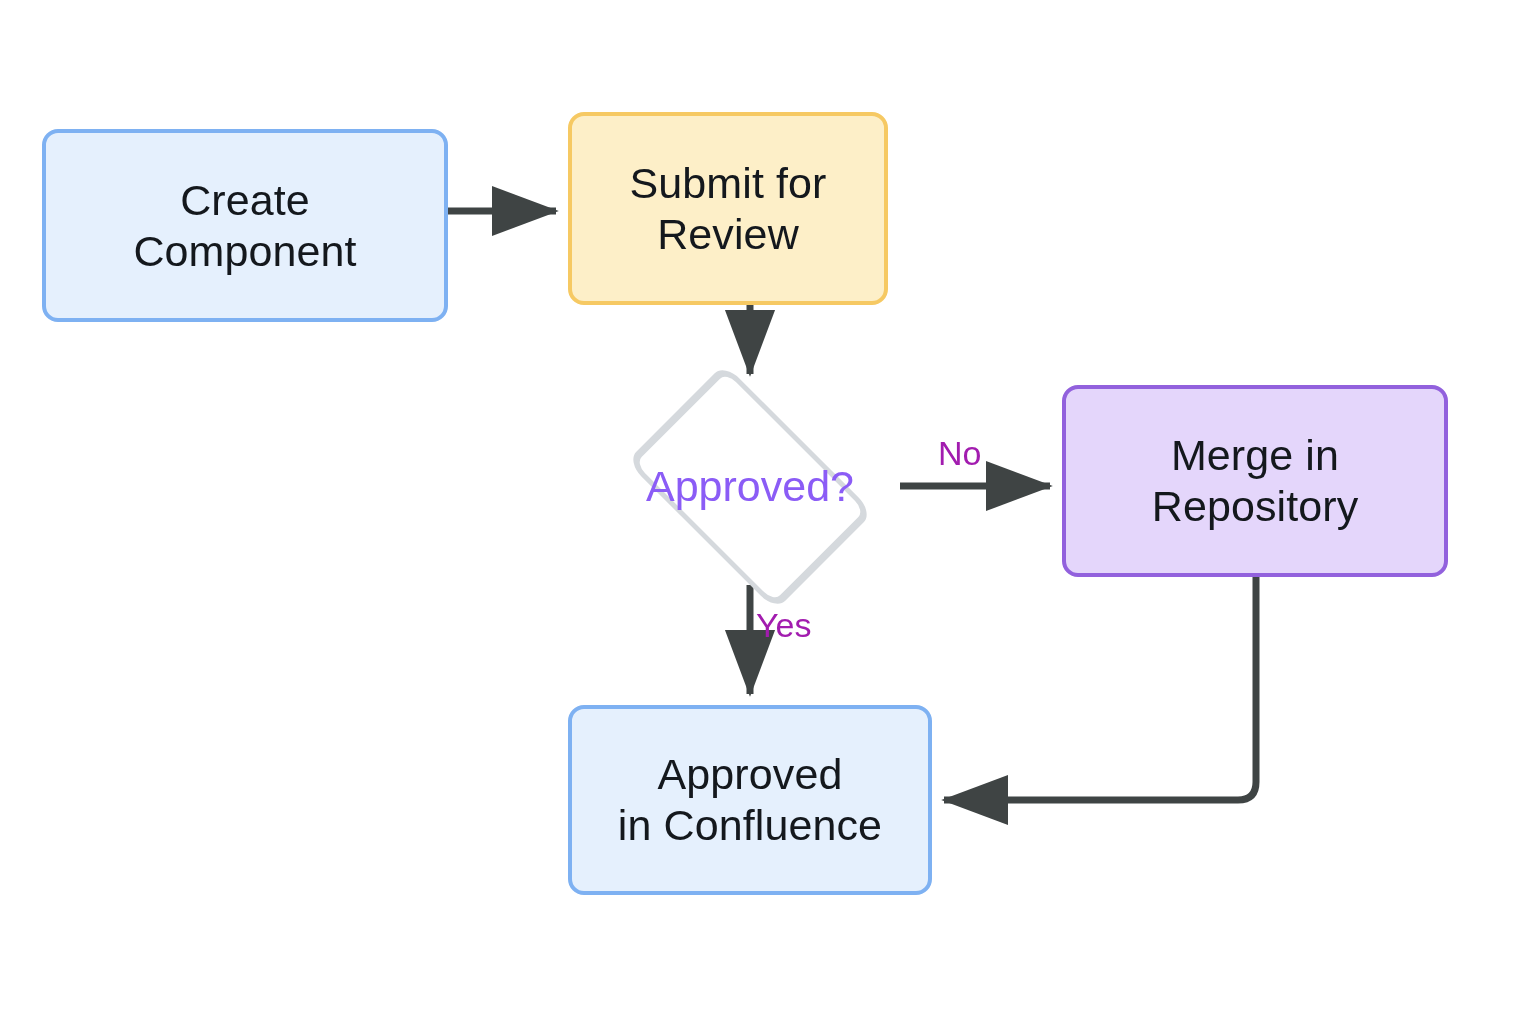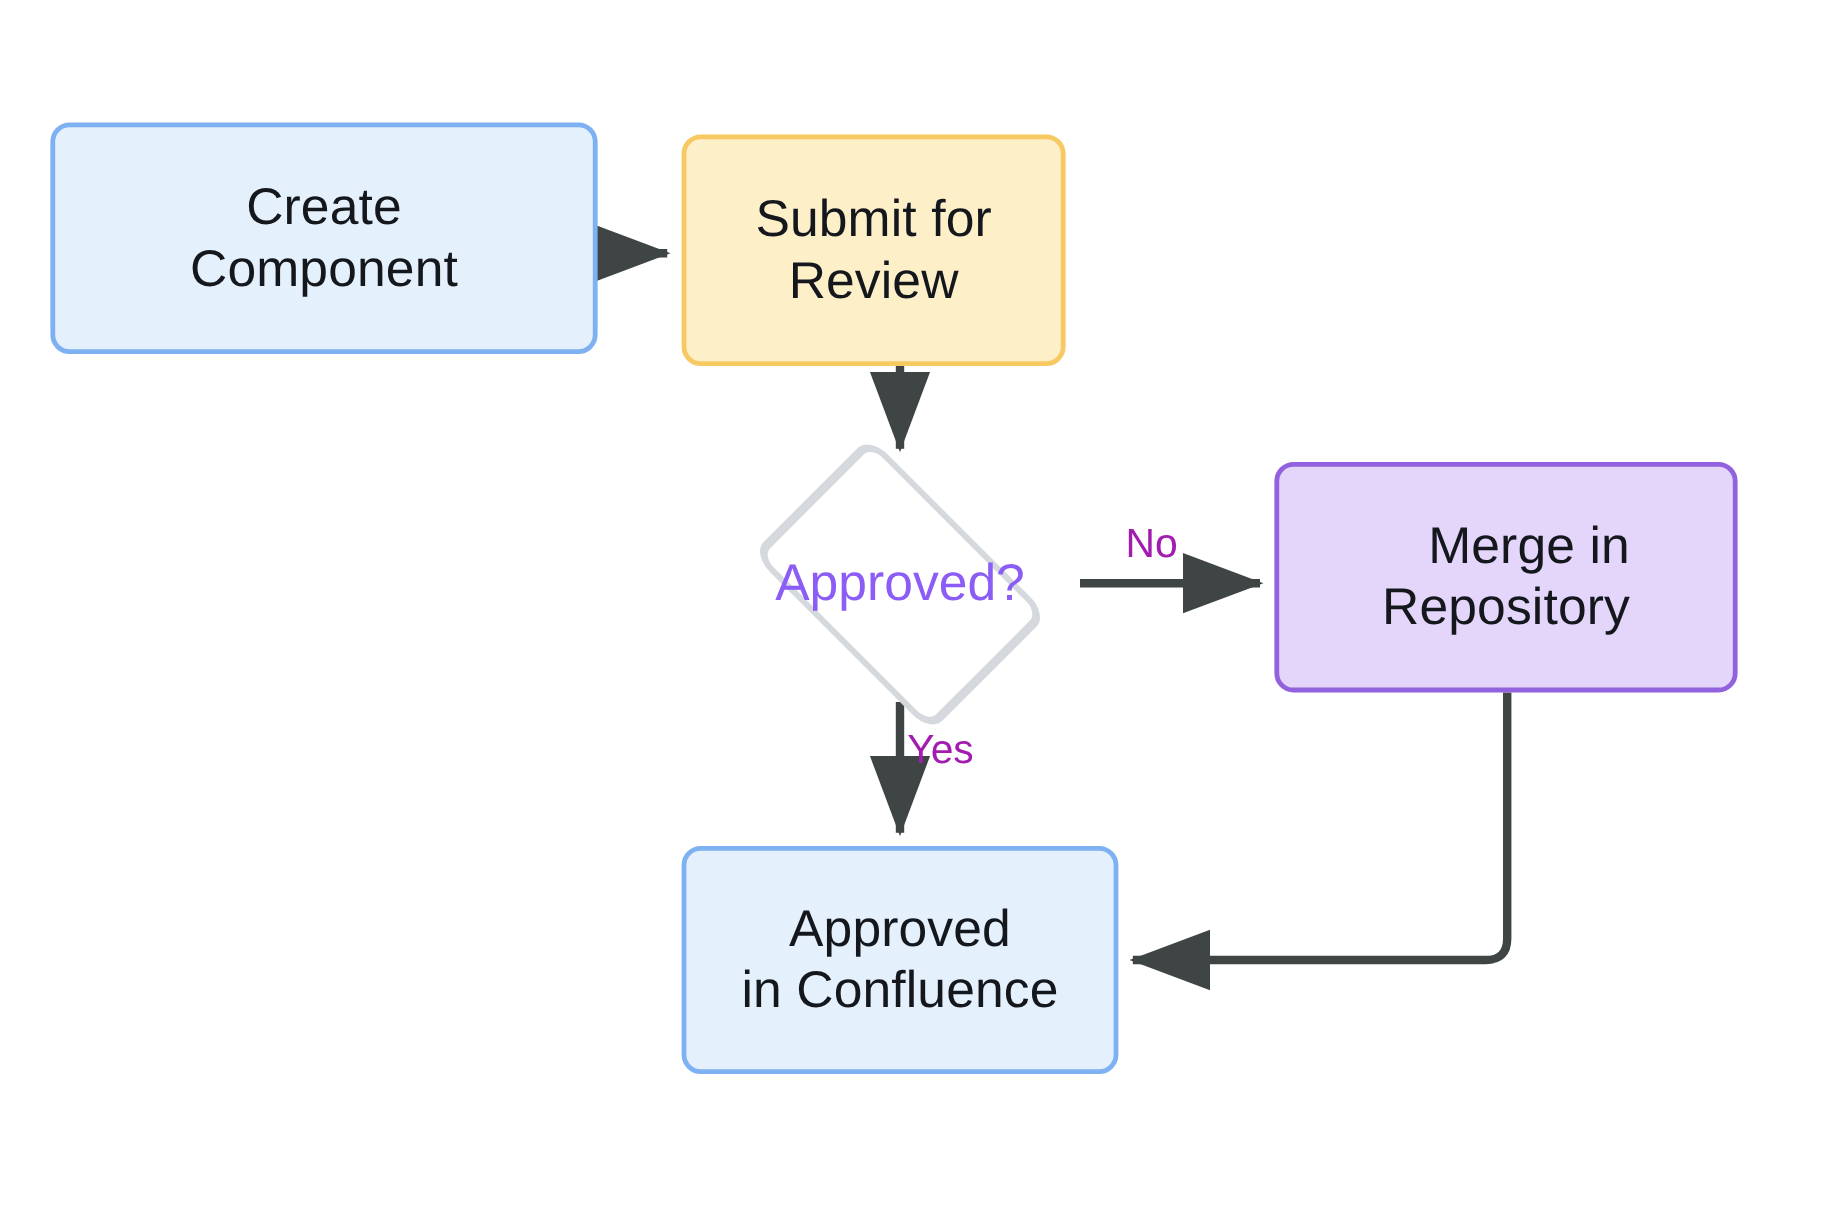--- a/index.html
+++ b/index.html
@@ -132,36 +132,36 @@
 
     <g>
       <path d="M750,585 L750,694" fill="none" stroke="#3f4444" stroke-width="7" marker-end="url(#arrowhead)"></path>
     </g>
 
     <g>
       <path d="M1256,577 L1256,782 Q1256,800 1238,800 L944,800" fill="none" stroke="#3f4444" stroke-width="7" stroke-linecap="butt" stroke-linejoin="round" marker-end="url(#arrowhead)"></path>
     </g>
   </svg>
 
-  <div class="node box box-blue" style="left:42px; top:102px; width:456px; height:193px;text-align:center;">
+  <div class="node box box-blue" style="left:42px; top:129px; width:406px; height:193px;text-align:center;">
     <span class="node-label">Create
 Component</span>
   </div>
 
   <div class="node box box-yellow" style="left:568px; top:112px; width:320px; height:193px;">
     <span class="node-label">Submit for
 Review</span>
   </div>
 
   <div class="diamond-wrap" style="left:600px; top:388px; width:300px; height:197px;">
     <div class="diamond-shape" style="left:50%; top:50%; width:140px; height:140px; margin-left:-70px; margin-top:-70px; transform:rotate(45deg) scale(1.505,0.99);"></div>
     <div class="diamond-text">Approved?</div>
   </div>
 
-  <div class="node box box-purple" style="left:1062px; top:385px; width:386px; height:192px;text-align:right;">
+  <div class="node box box-purple" style="left:1062px; top:385px; width:386px; height:192px;">
     <span class="node-label">Merge in
 Repository</span>
   </div>
 
   <div class="node box box-blue" style="left:568px; top:705px; width:364px; height:190px;">
     <span class="node-label">Approved
 in Confluence</span>
   </div>
 
   <div class="edge-label" style="left:938px; top:434px;">No</div>

